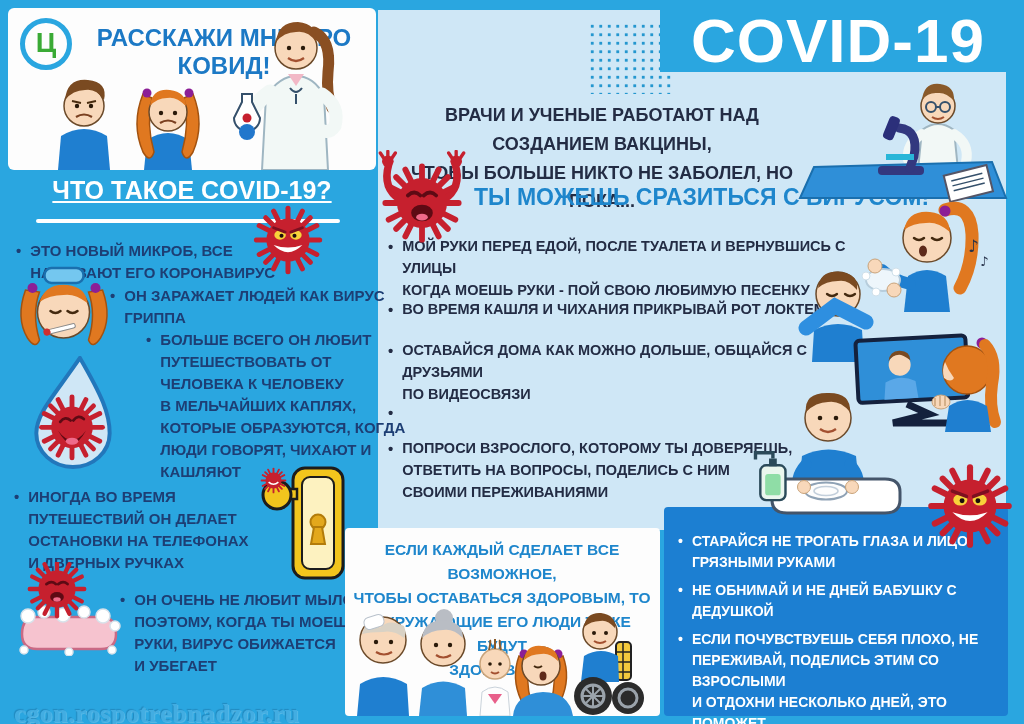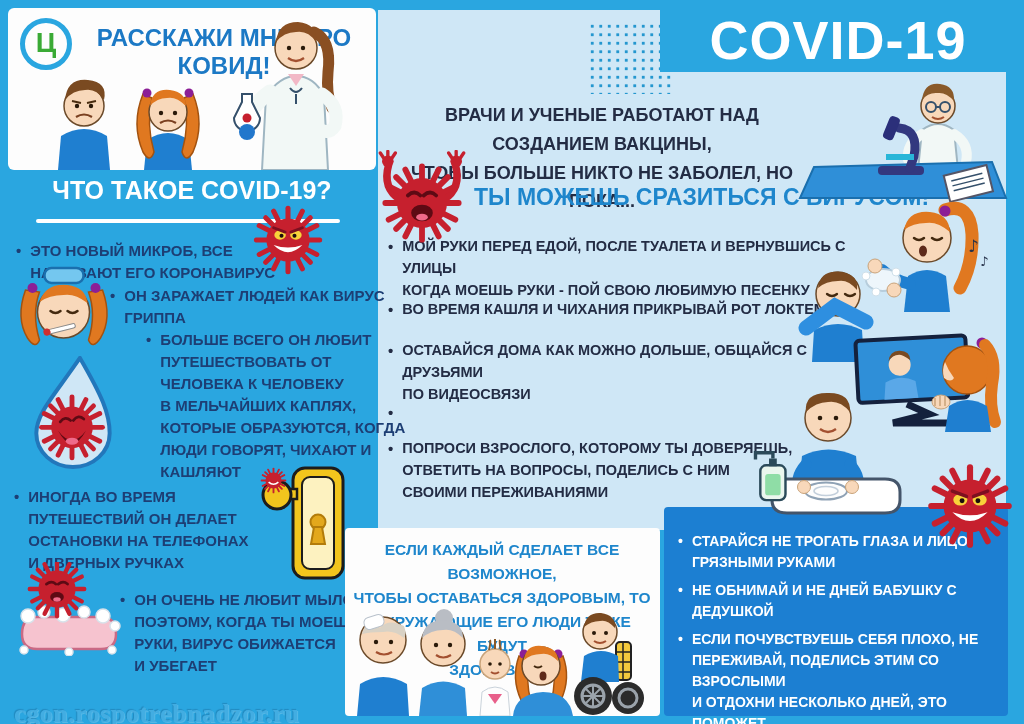--- a/index.html
+++ b/index.html
@@ -9,31 +9,31 @@
     font-family:"Liberation Sans","DejaVu Sans",sans-serif;font-weight:bold;
   }
   .abs{position:absolute;}
   .t{white-space:pre-line;}
   
   .card-header{left:8px;top:8px;width:368px;height:162px;background:#fdfdfd;border-radius:6px;overflow:hidden;z-index:2;}
   .mid-panel{left:378px;top:10px;width:628px;height:520px;background:#cfe7f6;z-index:1;}
   .white-box{left:345px;top:528px;width:315px;height:188px;background:#fdfdfd;border-radius:4px;overflow:hidden;z-index:2;}
   .blue-box{left:664px;top:507px;width:344px;height:209px;background:#1c7fd2;border-radius:4px;z-index:3;}
   .covid-banner{left:660px;top:8px;width:356px;height:64px;background:#2aa6e0;display:flex;align-items:center;justify-content:center;
-    color:#fff;font-size:54px;letter-spacing:1px;z-index:2;}
+    color:#fff;font-size:62px;letter-spacing:1px;z-index:2;}
   .dots{left:588px;top:22px;width:84px;height:72px;z-index:1;
     background-image:radial-gradient(#2497cf 1.6px,transparent 1.9px);background-size:8.5px 8.5px;}
   
   .logo{left:10px;top:8px;width:52px;height:52px;}
   .logo-ring{position:absolute;left:2px;top:2px;width:42px;height:42px;border:5px solid #2aa6e0;border-radius:50%;}
   .logo-letter{position:absolute;left:2px;top:2px;width:52px;height:50px;display:flex;align-items:center;justify-content:center;
     color:#3aaa35;font-size:28px;}
   .card-title{left:62px;top:16px;width:308px;text-align:center;color:#1c79c5;font-size:24px;line-height:1.15;}
   
-  .left-heading{left:8px;top:176px;width:368px;text-align:center;color:#fff;font-size:25px;z-index:2;}
+  .left-heading{left:8px;top:176px;width:368px;text-align:center;color:#fff;font-size:25px;z-index:2;text-decoration:underline;}
   .left-rule{left:36px;top:219px;width:304px;height:4px;background:#fff;border-radius:2px;z-index:2;}
   .lb,.mb,.bb{display:flex;gap:9px;align-items:flex-start;}
   .lb{color:#1d3e74;font-size:15px;line-height:1.47;z-index:2;}
   .lb .mark,.mb .mark{font-size:15px;line-height:1.47;}
   .lb0{left:16px;top:240px;}
   .lb1{left:110px;top:285px;}
   .lb2{left:146px;top:329px;}
   .lb3{left:14px;top:486px;}
   .lb4{left:120px;top:589px;}
   .watermark{left:14px;top:676px;width:340px;font-family:"Liberation Serif","DejaVu Serif",serif;

